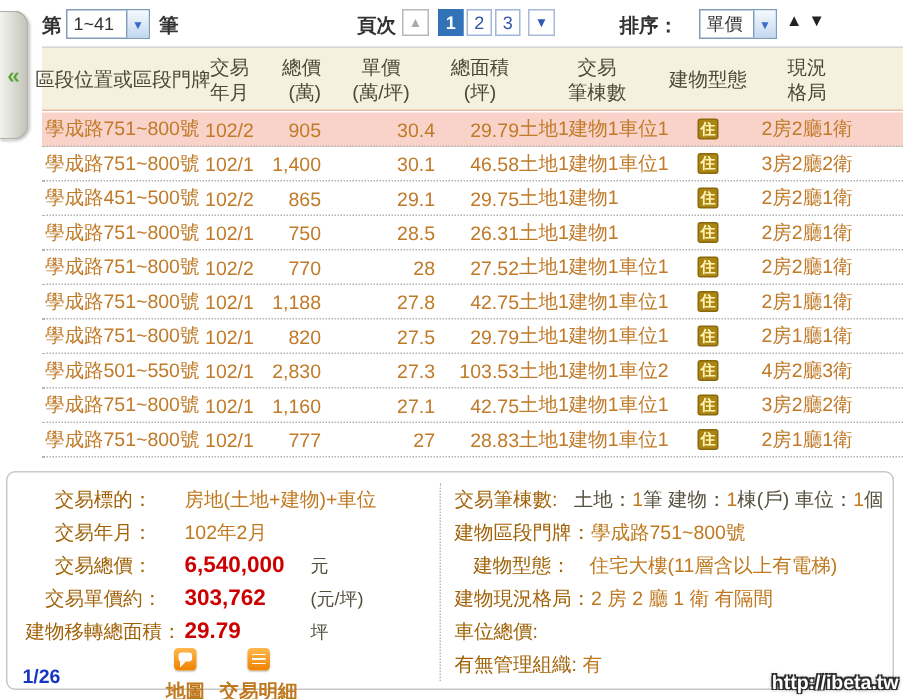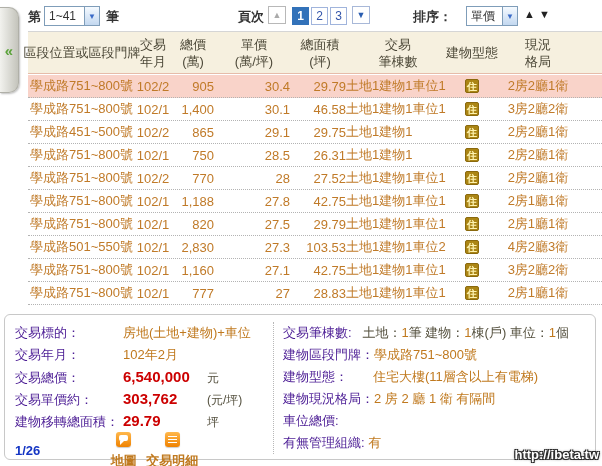--- a/index.html
+++ b/index.html
@@ -72,24 +72,24 @@
     background:#ab8514;color:#fef3b0;font-size:10px;font-weight:bold;border-radius:2px;
     border:1px solid #8a690d;
   }
 
   
   .detail-panel{
     position:absolute;left:4px;top:314px;width:592px;height:146px;
     border:1px solid #c8c8c8;border-radius:6px;background:#fff;
   }
   .d-left{position:absolute;left:10px;top:7px;width:266px;}
-  .d-right{position:absolute;left:268px;top:7px;right:6px;height:132px;
+  .d-right{position:absolute;left:288px;top:7px;right:6px;height:132px;
            border-left:1px dotted #b8b8b8;padding-left:9px;}
   .drow{height:22px;line-height:22px;font-size:13px;white-space:nowrap;}
-  .dlabel{color:#4c1d95;}
+  .dlabel{color:#a16207;text-align:center;}
   .d-left .dlabel{display:inline-block;width:108px;}
   .dvalue{color:#c0791e;}
   .redval{color:#cc0000;font-weight:bold;font-size:15px;display:inline-block;width:84px;}
   .dunit{color:#54503e;font-size:12px;}
   .dark{color:#54503e;}
   .pageind{color:#1536c4;font-weight:bold;font-size:13px;display:inline-block;width:92px;}
   .btn{display:inline-flex;align-items:center;gap:3px;color:#c0791e;font-size:13px;
        font-weight:bold;cursor:pointer;vertical-align:middle;margin-right:6px;flex-direction:column;}
   .ic{width:15px;height:15px;border-radius:3px;background:linear-gradient(#ffb84d,#ef8200);
       position:relative;display:inline-block;box-shadow:0 1px 1px rgba(0,0,0,.2);}
@@ -137,21 +137,21 @@
 <span class="sort-dir" style="left:539px">▼</span>
 
 <div class="thead">
   <span class="th c-addr">
       <span>區段位置或區段門牌</span>
     </span>
   <span class="th c-year">
       <span>交易</span>
       <span>年月</span>
     </span>
-  <span class="th c-total" style="align-items:center">
+  <span class="th c-total" style="align-items:flex-end">
       <span>總價</span>
       <span>(萬)</span>
     </span>
   <span class="th c-unit" style="align-items:center">
       <span>單價</span>
       <span>(萬/坪)</span>
     </span>
   <span class="th c-area" style="align-items:center">
       <span>總面積</span>
       <span>(坪)</span>

